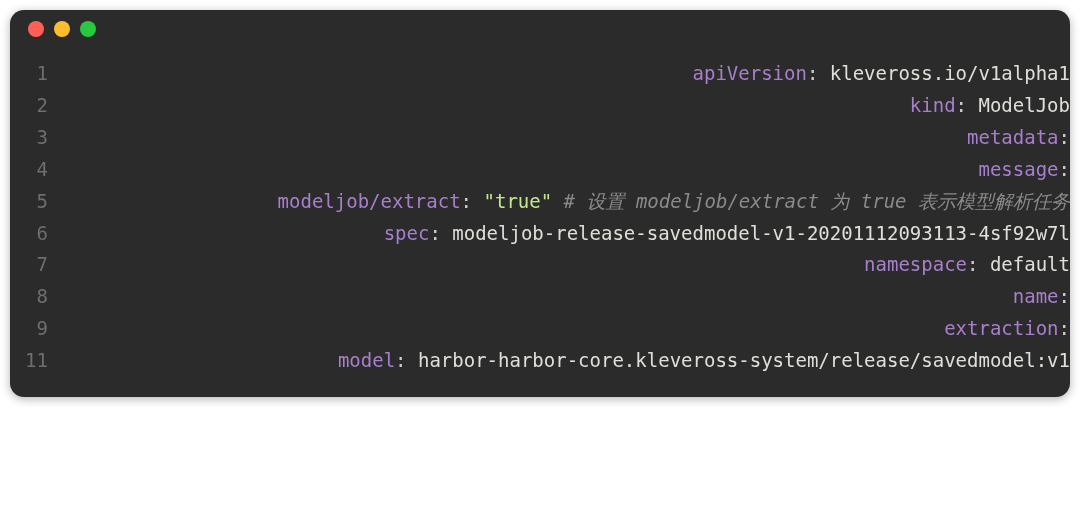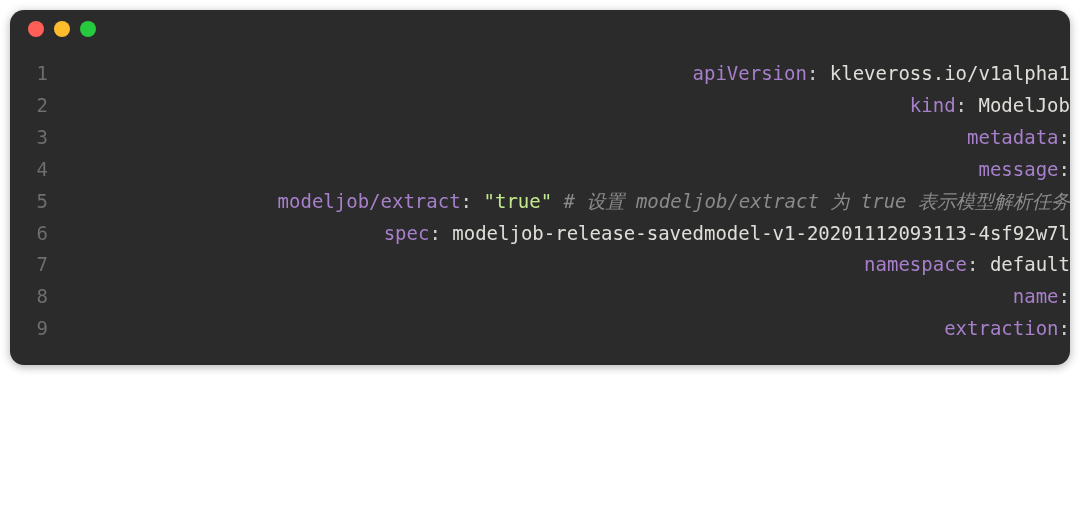--- a/index.html
+++ b/index.html
@@ -77,14 +77,15 @@
   <div class="code-area" id="code-area">
       <div class="line"><div class="gutter">1</div><div class="code"><span class="key">apiVersion</span><span class="punct">: </span><span class="value">kleveross.io/v1alpha1</span></div></div>
       <div class="line"><div class="gutter">2</div><div class="code"><span class="key">kind</span><span class="punct">: </span><span class="value">ModelJob</span></div></div>
       <div class="line"><div class="gutter">3</div><div class="code"><span class="key">metadata</span><span class="punct">:</span></div></div>
       <div class="line"><div class="gutter">4</div><div class="code"><span class="key">  message</span><span class="punct">:</span></div></div>
       <div class="line"><div class="gutter">5</div><div class="code"><span class="key">    modeljob/extract</span><span class="punct">: </span><span class="string">"true"</span><span class="comment"> # 设置 modeljob/extract 为 true 表示模型解析任务</span></div></div>
       <div class="line"><div class="gutter">6</div><div class="code"><span class="key">  spec</span><span class="punct">: </span><span class="value">modeljob-release-savedmodel-v1-20201112093113-4sf92w7l</span></div></div>
       <div class="line"><div class="gutter">7</div><div class="code"><span class="key">  namespace</span><span class="punct">: </span><span class="value">default</span></div></div>
       <div class="line"><div class="gutter">8</div><div class="code"><span class="key">  name</span><span class="punct">:</span></div></div>
       <div class="line"><div class="gutter">9</div><div class="code"><span class="key">    extraction</span><span class="punct">:</span></div></div>
+      <div class="line"><div class="gutter">11</div><div class="code"><span class="key">  model</span><span class="punct">: </span><span class="value">harbor-harbor-core.kleveross-system/release/savedmodel:v1</span></div></div>
     </div>
 </div>
 
 </body></html>

